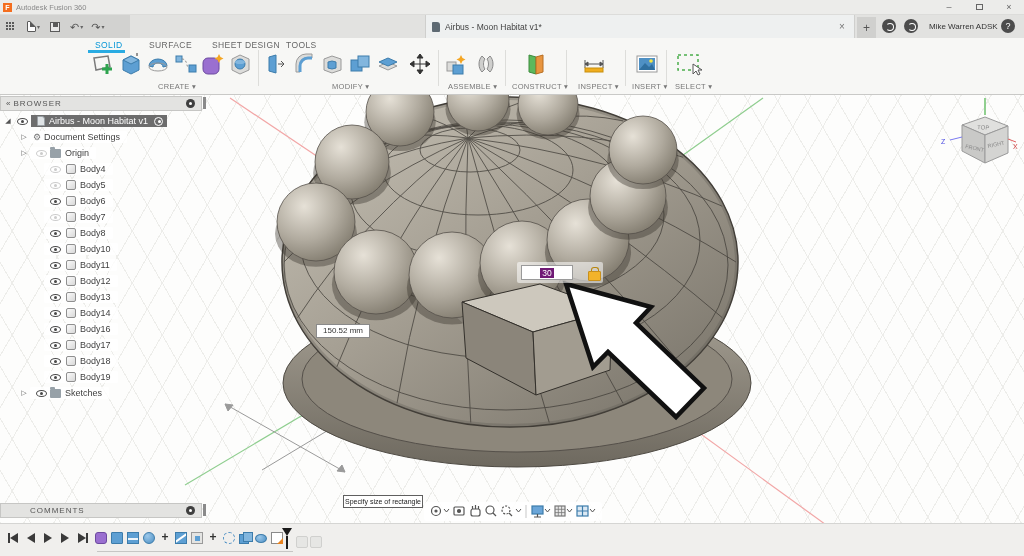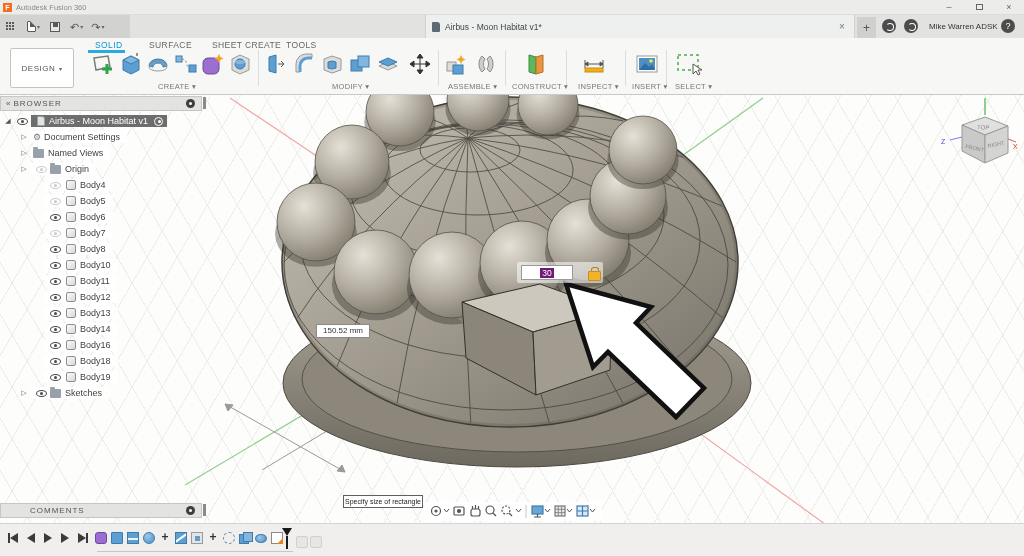--- a/index.html
+++ b/index.html
@@ -176,26 +176,23 @@
     <span class="tab-close">×</span>
   </div>
   <div class="abs newtab-btn">+</div>
   <div class="circ-ic" style="left:882px"></div>
   <div class="circ-ic" style="left:904px"></div>
   <span class="user-name">Mike Warren ADSK</span>
   <div class="help-ic">?</div>
 </div>
 
 <div class="abs ribbon">
-  <div class="abs design-box">
-    <span>DESIGN</span>&nbsp;<span class="caret">▾</span>
-  </div>
   <span class="rtab active" style="left:95px">SOLID</span>
   <span class="rtab" style="left:149px">SURFACE</span>
-  <span class="rtab" style="left:212px">SHEET CREATE</span>
+  <span class="rtab" style="left:212px">SHEET DESIGN</span>
   <span class="rtab" style="left:286px">TOOLS</span>
   <div class="abs rtab-underline"></div>
 
   <span class="ric" style="left:90px">
       <svg width="24" height="24">
         <polygon points="4,6 18,4 20,15 6,18" fill="none" stroke="#7a7a7a" stroke-width="1.5"></polygon>
         <rect x="12" y="12" width="10" height="10" fill="#fff" opacity="0"></rect>
         <path d="M17 12 v10 M12 17 h10" stroke="#2ea44f" stroke-width="3"></path>
       </svg>
     </span>
@@ -471,27 +468,20 @@
     <div class="trow" style="padding-left:16px">
       <span class="tw">▷</span>
       <span class="chip">
           <span class="gearic">⚙</span>
           <span>Document Settings</span>
         </span>
     </div>
     <div class="trow" style="padding-left:16px">
       <span class="tw">▷</span>
       <span class="chip">
-          <span class="foldic"></span>
-          <span>Named Views</span>
-        </span>
-    </div>
-    <div class="trow" style="padding-left:16px">
-      <span class="tw">▷</span>
-      <span class="chip">
           <span class="eye dim"></span>
           <span class="foldic"></span>
           <span>Origin</span>
         </span>
     </div>
     <div id="bodies-list">
         <div class="trow" style="padding-left: 42px;">
           <span class="chip">
             <span class="eye dim"></span>
             <span class="bodyic"></span>
@@ -559,20 +549,27 @@
             <span class="eye"></span>
             <span class="bodyic"></span>
             <span>Body14</span>
           </span>
         </div>
         <div class="trow" style="padding-left: 42px;">
           <span class="chip">
             <span class="eye"></span>
             <span class="bodyic"></span>
             <span>Body16</span>
+          </span>
+        </div>
+        <div class="trow" style="padding-left: 42px;">
+          <span class="chip">
+            <span class="eye"></span>
+            <span class="bodyic"></span>
+            <span>Body17</span>
           </span>
         </div>
         <div class="trow" style="padding-left: 42px;">
           <span class="chip">
             <span class="eye"></span>
             <span class="bodyic"></span>
             <span>Body18</span>
           </span>
         </div>
         <div class="trow" style="padding-left: 42px;">

